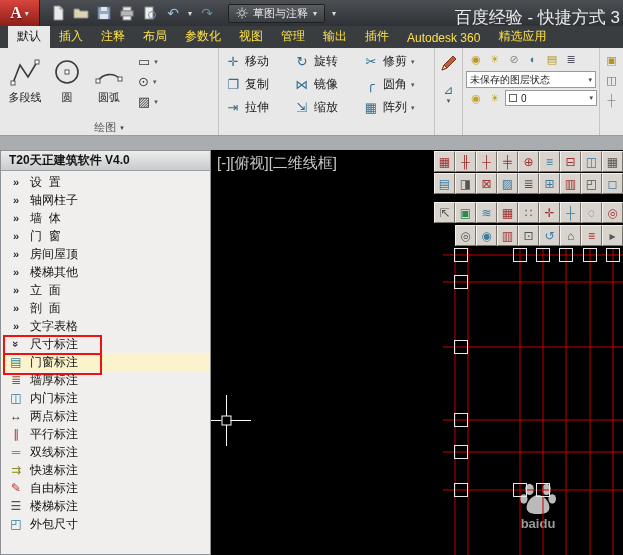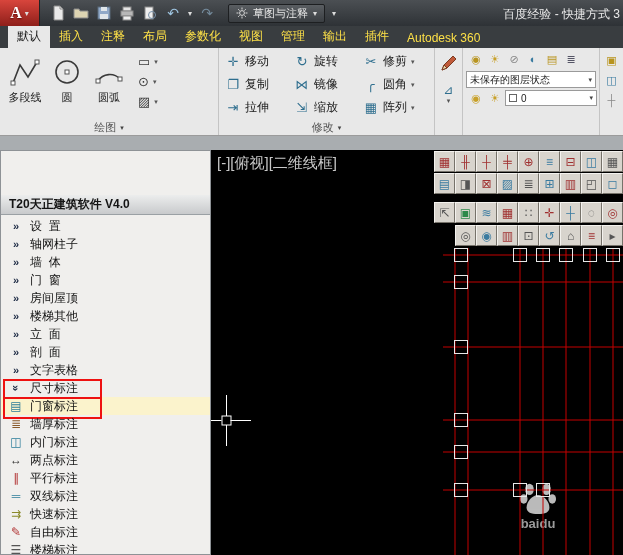--- a/index.html
+++ b/index.html
@@ -8,21 +8,21 @@
 
   
   .titlebar { height:26px; background:linear-gradient(#4b4f53,#2e3236); display:flex; align-items:center; position:relative; flex:0 0 auto; }
   .appbtn { width:40px; height:26px; background:linear-gradient(#d8453c,#8e1f1a); display:flex; align-items:center; justify-content:center; gap:3px; border-right:1px solid #222; }
   .appA { color:#fff; font-weight:bold; font-size:16px; font-family:"Liberation Serif","DejaVu Serif",serif; text-shadow:0 1px 2px #500; }
   .caret { font-size:8px; color:#ddd; }
   .qat { display:flex; align-items:center; gap:7px; margin-left:10px; }
   .qicon { width:16px; height:16px; display:flex; align-items:center; justify-content:center; }
   .qchar { color:#9ec4e0; font-size:14px; line-height:1; }
   .ws { display:flex; align-items:center; gap:5px; border:1px solid #1d1f21; background:linear-gradient(#5a5e62,#3a3e42); color:#e8e8e8; font-size:11px; padding:0 7px; height:19px; border-radius:2px; margin-left:6px; }
-  .wtitle { position:absolute; right:3px; top:6px; color:#eaeaea; font-size:12px; white-space:nowrap; }
+  .wtitle { position:absolute; right:3px; top:6px; color:#eaeaea; font-size:17px; white-space:nowrap; }
 
   
   .tabrow { height:22px; background:#393d40; display:flex; align-items:flex-end; padding-left:8px; flex:0 0 auto; }
   .rtab { padding:4px 9px 3px; font-size:12px; color:#fde047; white-space:nowrap; }
   .rtab.active { background:#e8e8e8; color:#1a1a1a; border-radius:2px 2px 0 0; }
 
   
   .ribbon { height:88px; background:#e8e8e8; display:flex; border-bottom:1px solid #9b9b9b; flex:0 0 auto; }
   .rpanel { position:relative; border-right:1px solid #c4c4c4; display:flex; flex-direction:column; }
   .rpanel-body { flex:1; display:flex; overflow:hidden; }
@@ -57,21 +57,21 @@
   .swatch { width:8px; height:8px; background:#fff; border:1px solid #666; }
   .lc2caret { margin-left:auto; font-size:7px; color:#444; }
 
   .p-strip { width:23px; border-right:none; }
   .stripcol { display:flex; flex-direction:column; gap:4px; padding-top:4px; align-items:center; width:100%; }
 
   
   .main { flex:1; display:flex; padding-top:14px; background:#a9adb0; overflow:hidden; }
 
   .palette { width:211px; background:#f0efed; border:1px solid #8e9296; display:flex; flex-direction:column; }
-  .pal-header { height:20px; flex:0 0 auto; background:linear-gradient(#eceded,#c8cacc); border-bottom:1px solid #9aa0a4; font-size:12px; font-weight:bold; color:#141414; display:flex; align-items:center; padding-left:8px;margin-top:44px; }
+  .pal-header { height:20px; flex:0 0 auto; background:linear-gradient(#eceded,#c8cacc); border-bottom:1px solid #9aa0a4; font-size:12px; font-weight:bold; color:#141414; display:flex; align-items:center; padding-left:8px; }
   .pal-items { flex:1; overflow:hidden; padding-top:2px; }
   .pal-item { height:18px; display:flex; align-items:center; gap:6px; padding-left:7px; font-size:12px; color:#141414; position:relative; white-space:nowrap; }
   .pal-item .jico { width:16px; text-align:center; font-size:11px; color:#1c2a44; font-weight:bold; flex:0 0 auto; }
   .pal-item.expanded .jico { transform:rotate(90deg); }
   .pal-item.sub .jico { font-weight:normal; font-size:12px; }
   .pal-item.hl { background:#fbf3cc; }
   .pal-item.redbox::after { content:""; position:absolute; left:2px; top:0; width:95px; height:18px; border:2px solid #ee1111; pointer-events:none; }
 
   .canvas { position:relative; width:412px; height:405px; background:#000; overflow:hidden; }
   .vplabel { position:absolute; left:6px; top:4px; color:#c8c8c8; font-size:15px; z-index:3; }
@@ -158,20 +158,21 @@
       <div class="rtab active">默认</div>
       <div class="rtab">插入</div>
       <div class="rtab">注释</div>
       <div class="rtab">布局</div>
       <div class="rtab">参数化</div>
       <div class="rtab">视图</div>
       <div class="rtab">管理</div>
       <div class="rtab">输出</div>
       <div class="rtab">插件</div>
       <div class="rtab">Autodesk 360</div>
+      <div class="rtab">精选应用</div>
     </div>
 
   <div class="ribbon">
 
     <div class="rpanel p-draw">
       <div class="rpanel-body">
         <div class="bigbtns">
           <div class="bigbtn">
             <svg viewBox="0 0 30 30" width="30" height="30">
                 <path d="M3 26 L10 8 L18 20 L27 5" fill="none" stroke="#3a3a3a" stroke-width="1.6"></path>
@@ -259,24 +260,20 @@
             <span class="mico jico">⇲</span>
             <span>缩放</span>
 
           </div>
             <div class="mbtn has-dd">
             <span class="mico jico">▦</span>
             <span>阵列</span>
             <span class="dd">▾</span>
           </div>
           </div>
-      </div>
-      <div class="rpanel-label">
-        <span>修改</span>
-          <span class="pl-caret">▾</span>
       </div>
     </div>
 
     <div class="rpanel p-anno">
       <div class="rpanel-body">
         <div class="annocol">
           <span>
             <svg viewBox="0 0 20 20" width="20" height="20">
                 <path d="M3 17l2-5 9-9 3 3-9 9z" fill="#c05a3a" stroke="#7a3a20"></path>
                 <path d="M3 17l2-5 3 3z" fill="#e8d8a8" stroke="#7a3a20"></path>

